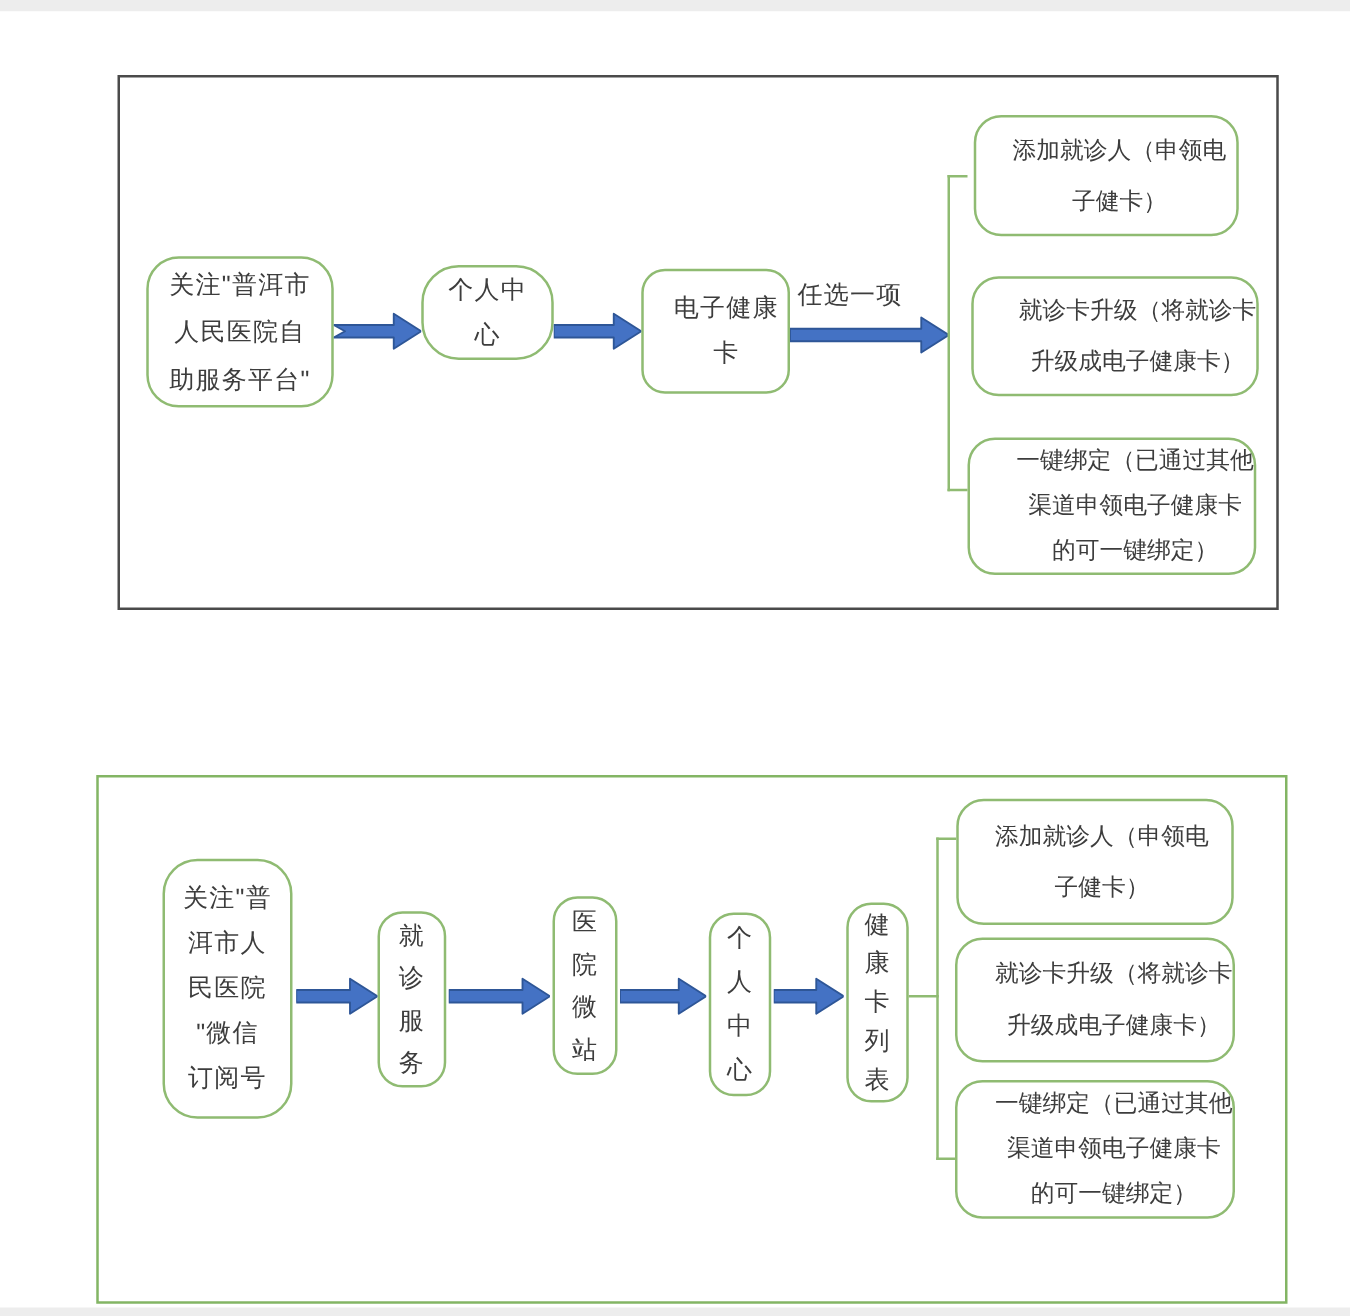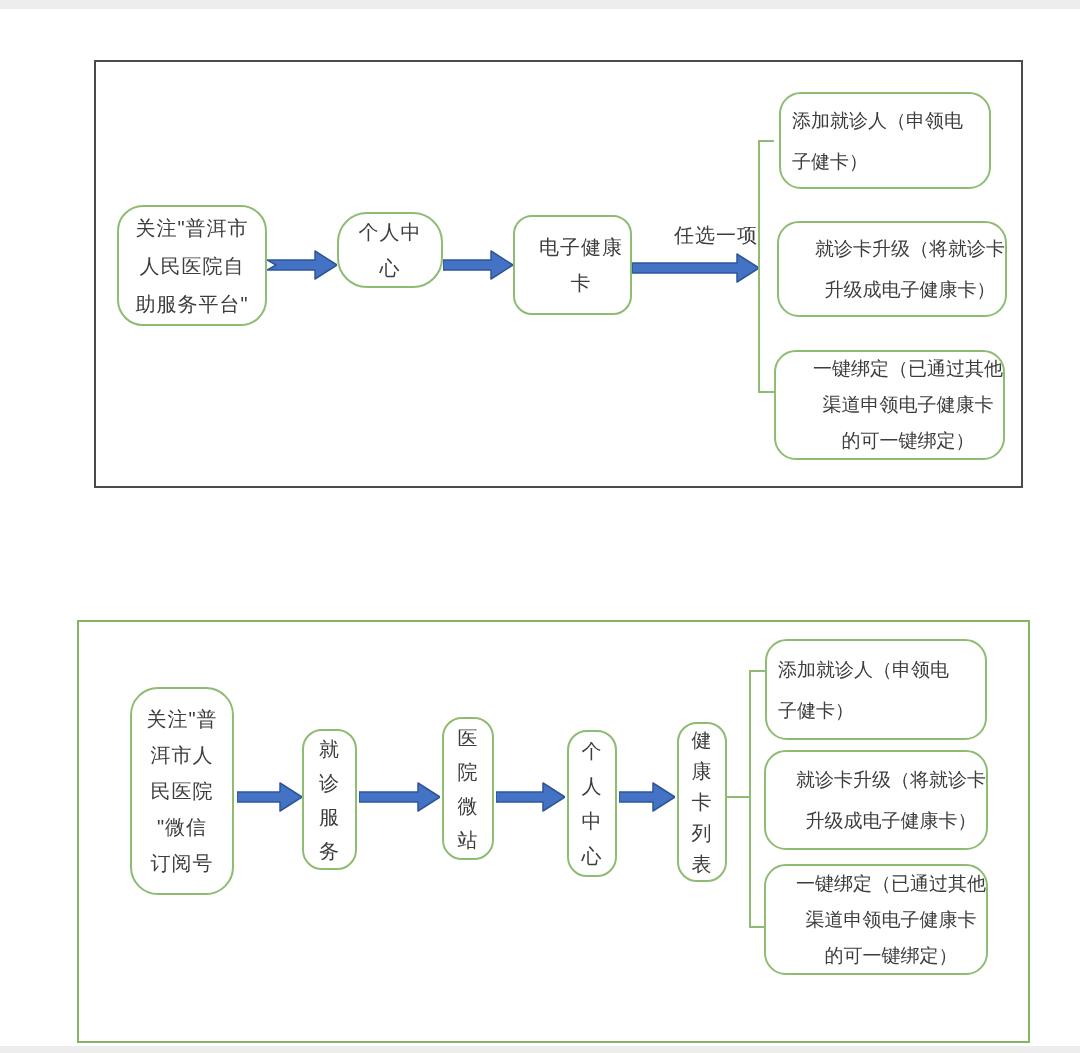--- a/index.html
+++ b/index.html
@@ -11,26 +11,26 @@
   .panel{position:absolute;background:#ffffff;box-sizing:border-box;}
   .panel.dark{border:2px solid #4a4a4a;}
   .panel.green{border:2px solid #83b564;}
   .gbox{
     position:absolute;box-sizing:border-box;border:2px solid #8fbb72;border-radius:26px;
     background:#ffffff;display:flex;align-items:center;justify-content:center;
     text-align:center;white-space:pre-line;
   }
   .node{font-size:20px;letter-spacing:1px;}
   .opt{font-size:19px;border-radius:22px;justify-content:flex-end;}
-  .opt.left{justify-content:flex-start;text-align:left;padding-left:11px;padding-right:8px;}
+  .opt.left{justify-content:flex-start;text-align:center;padding-left:29px;padding-right:8px;}
   .lh38{line-height:38px;} .lh36{line-height:36px;} .lh35{line-height:35px;}
   .lh34{line-height:34px;} .lh31{line-height:31px;} .lh41{line-height:41px;}
   .arrow{position:absolute;height:36px;}
   .flow-label{
-    position:absolute;font-size:20px;text-align:right;letter-spacing:1px;
+    position:absolute;font-size:20px;text-align:left;letter-spacing:1px;
   }
   .bracket-part{position:absolute;background:#8fbb72;}
 </style>
 </head>
 <body>
 
 <div id="stage">
 
   <div class="edge-strip" style="top:0;height:9px;"></div>
   <div class="edge-strip" style="top:1046px;height:7px;"></div>

